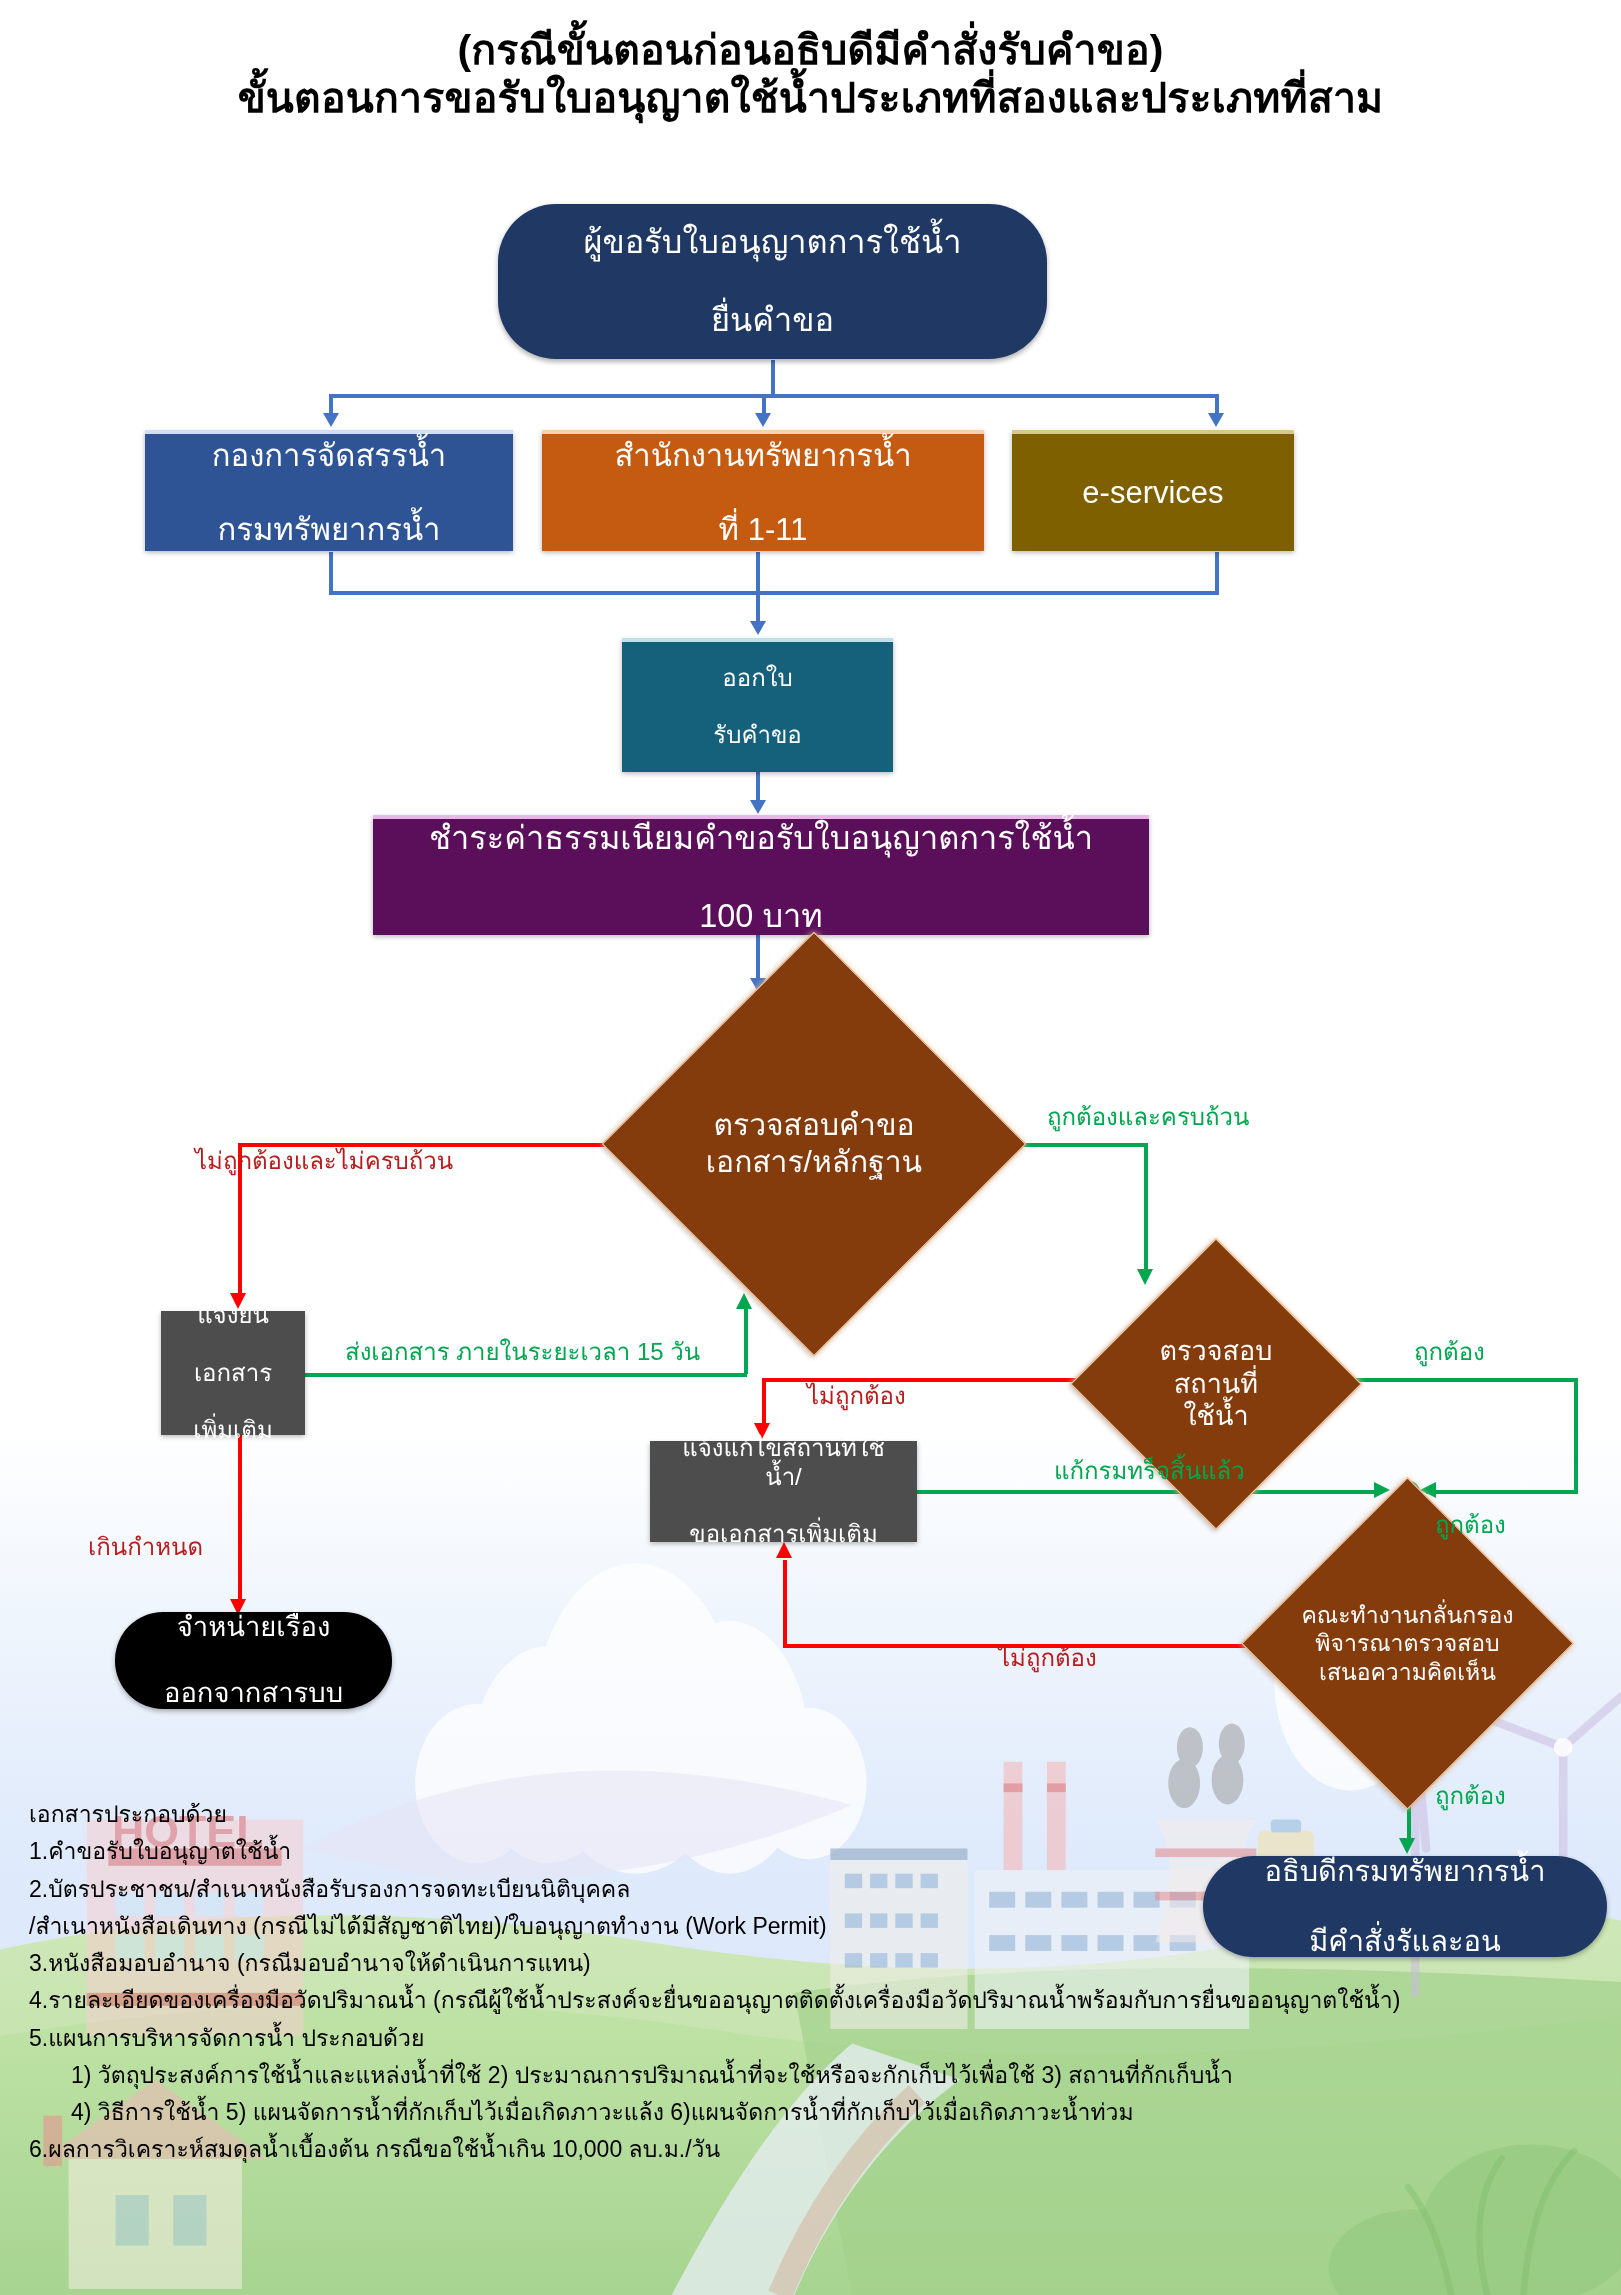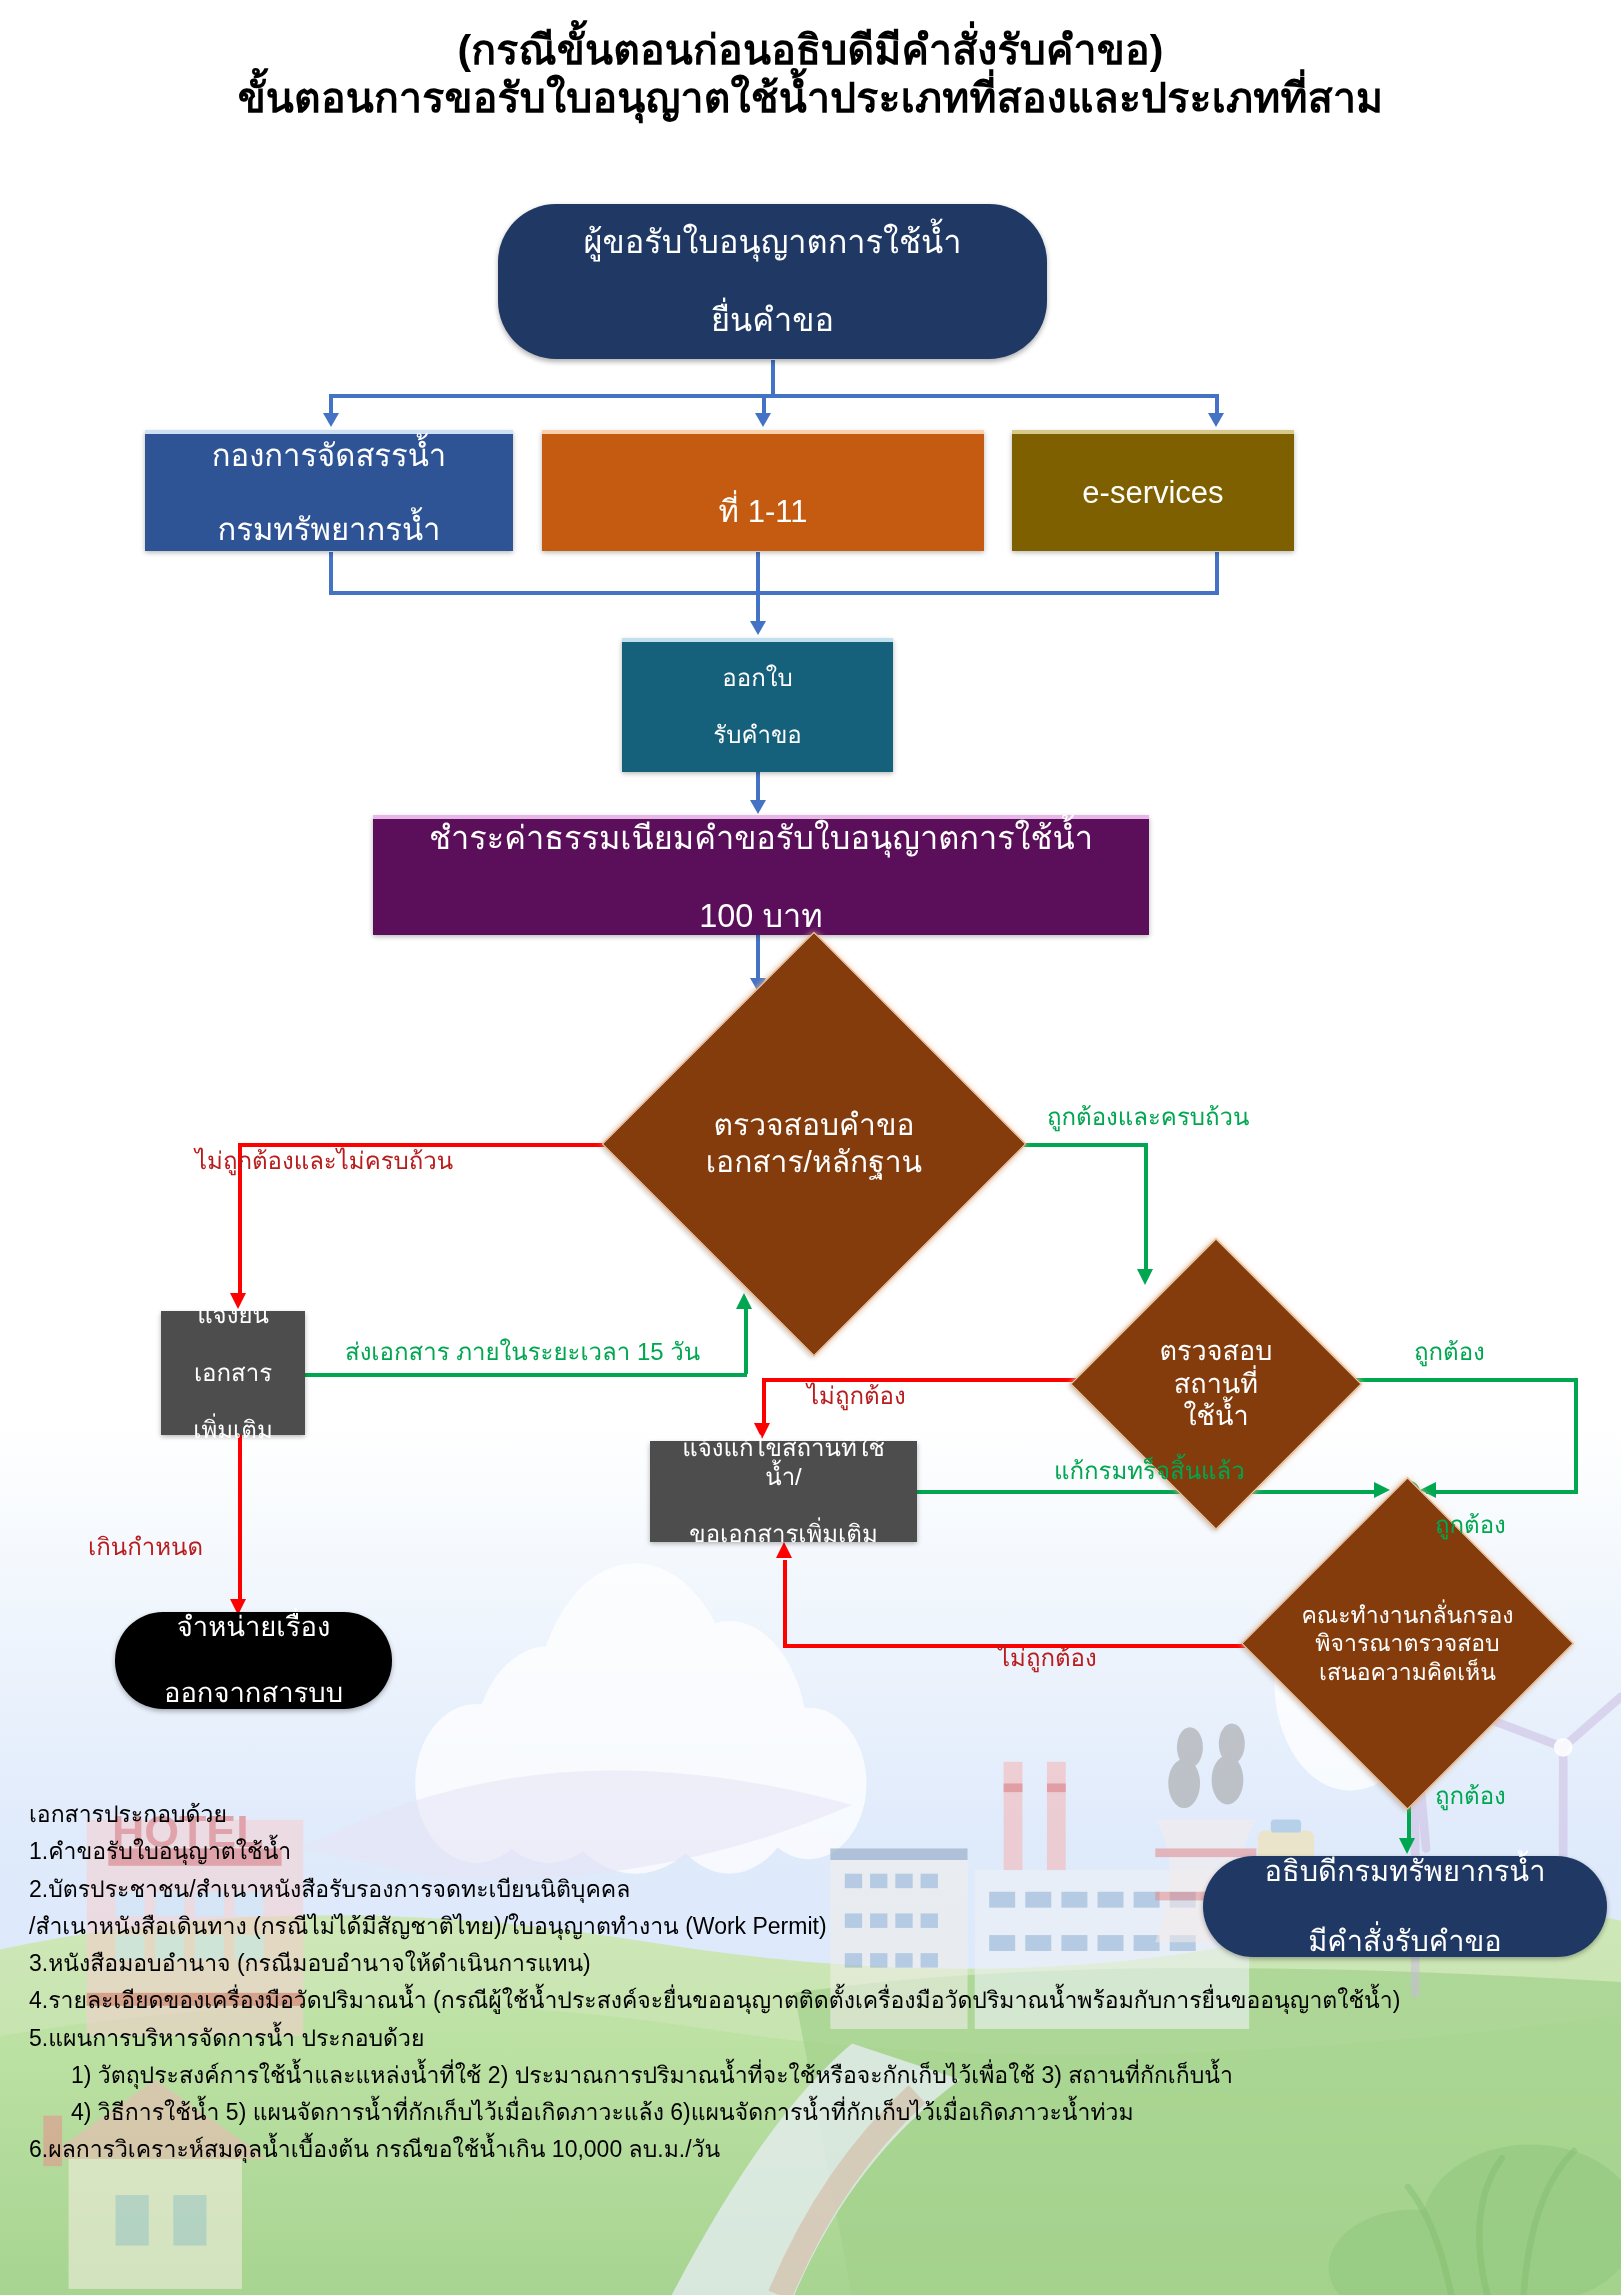--- a/index.html
+++ b/index.html
@@ -378,21 +378,21 @@
 
 <div class="node n-blue">
   <span>
     <span>กองการจัดสรรน้ำ</span><br>
     <span>กรมทรัพยากรน้ำ</span>
   </span>
 </div>
 
 <div class="node n-orange">
   <span>
-    <br>
+    <span>สำนักงานทรัพยากรน้ำ</span><br>
     <span>ที่ 1-11</span>
   </span>
 </div>
 
 <div class="node n-olive">
   <span>e-services</span>
 </div>
 
 <div class="node n-teal">
   <span>
@@ -458,21 +458,21 @@
 <div class="node n-black stadium">
   <span>
     <span>จำหน่ายเรื่อง</span><br>
     <span>ออกจากสารบบ</span>
   </span>
 </div>
 
 <div class="node n-end">
   <span>
     <span>อธิบดีกรมทรัพยากรน้ำ</span><br>
-    <span>มีคำสั่งรับคำขอ</span>
+    <span>มีคำสั่งรัและอน</span>
   </span>
 </div>
 
 <div class="docs">
   <div>เอกสารประกอบด้วย</div>
   <div>1.คำขอรับใบอนุญาตใช้น้ำ</div>
   <div>2.บัตรประชาชน/สำเนาหนังสือรับรองการจดทะเบียนนิติบุคคล</div>
   <div>/สำเนาหนังสือเดินทาง (กรณีไม่ได้มีสัญชาติไทย)/ใบอนุญาตทำงาน (Work Permit)</div>
   <div>3.หนังสือมอบอำนาจ (กรณีมอบอำนาจให้ดำเนินการแทน)</div>
   <div>4.รายละเอียดของเครื่องมือวัดปริมาณน้ำ (กรณีผู้ใช้น้ำประสงค์จะยื่นขออนุญาตติดตั้งเครื่องมือวัดปริมาณน้ำพร้อมกับการยื่นขออนุญาตใช้น้ำ)</div>

